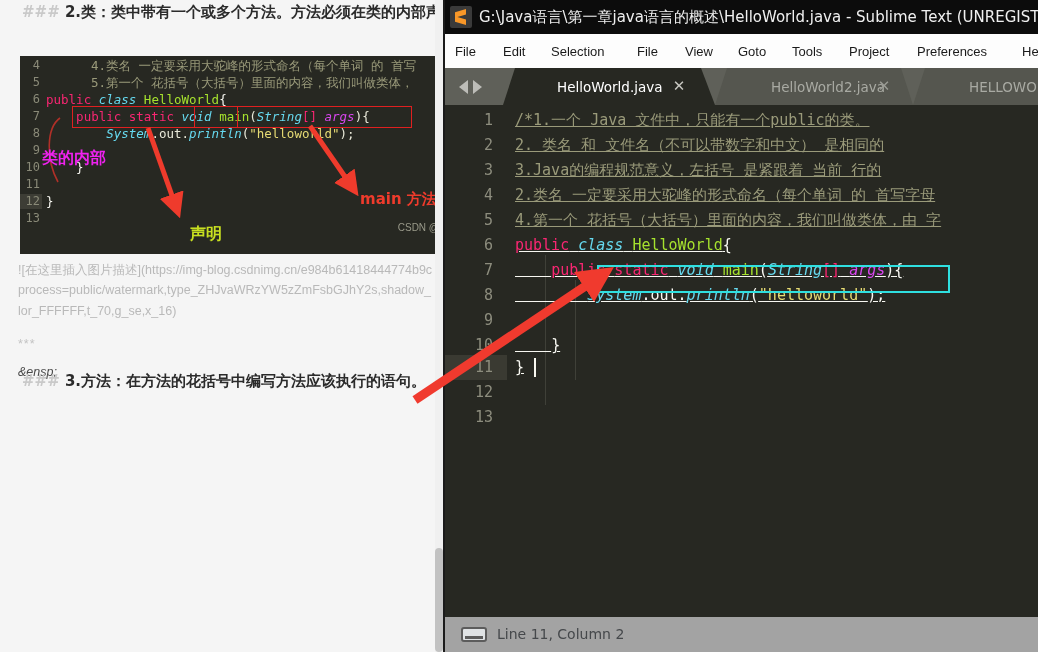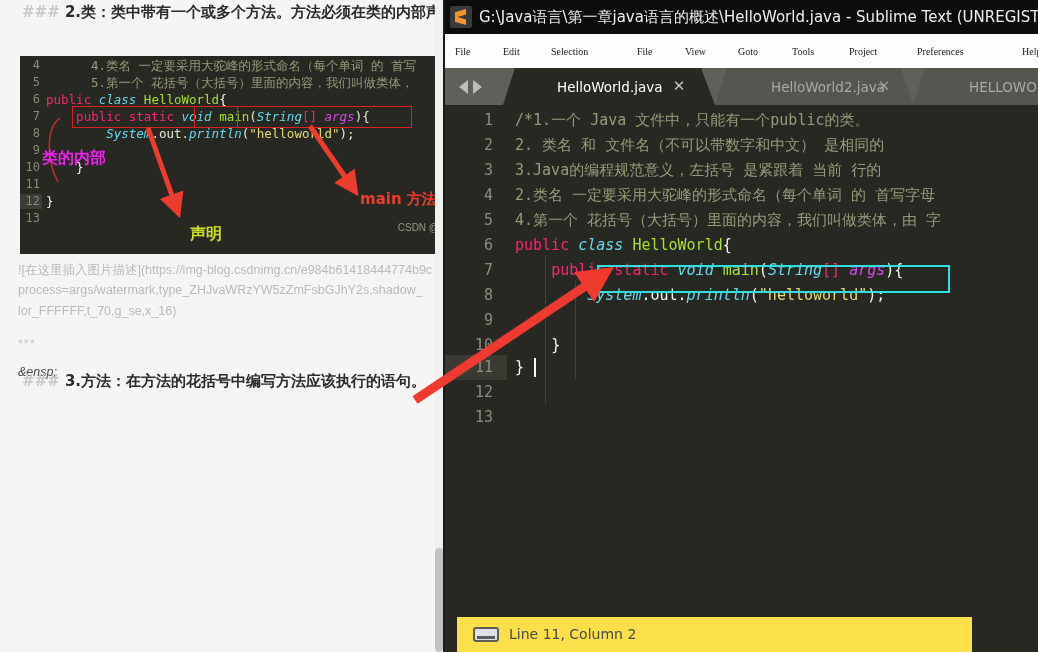--- a/index.html
+++ b/index.html
@@ -107,22 +107,22 @@
     font-size:15px;color:#f0f0f0;white-space:nowrap;
     font-family:"DejaVu Sans",sans-serif;
   }
   
   #menu-bar{
     position:absolute;left:0;top:34px;width:593px;height:34px;background:#fdfdfd;
     border-bottom:1px solid #e2e2e2;
   }
   .menu-item{
     position:absolute;top:7px;height:22px;line-height:22px;
-    font-size:10px;color:#1a1a1a;white-space:nowrap;cursor:default;
-    font-family:Liberation Serif, serif;
+    font-size:13px;color:#1a1a1a;white-space:nowrap;cursor:default;
+    font-family:Liberation Sans, sans-serif;
   }
   
   #tab-bar{
     position:absolute;left:0;top:68px;width:593px;height:37px;background:#5f6059;
   }
   #tab-nav{
     position:absolute;left:8px;top:10px;width:38px;height:18px;
   }
   .tab{
     position:absolute;top:0;height:37px;
@@ -151,35 +151,35 @@
   }
   .ln{
     position:absolute;left:0;width:48px;text-align:right;height:25px;line-height:25px;
     font-family:"DejaVu Sans Mono",monospace;font-size:15px;color:#8d8d7e;
   }
   #active-line-gutter{
     position:absolute;left:0;width:62px;height:25px;background:#3a3a32;
   }
   .code{
     position:absolute;left:70px;height:25px;line-height:25px;white-space:pre;
-    font-family:"DejaVu Sans Mono",monospace;font-size:15px;color:#f8f8f2;
+    font-family:"DejaVu Sans Mono",monospace;font-size:15px;color:#f8f8f2;text-decoration:underline;
   }
   .cmt{color:#9a9a7a;}
   .indent-guide{
     position:absolute;width:1px;background:#3f4038;
   }
   #cyan-box{
     position:absolute;border:2px solid #2fe0e0;box-sizing:border-box;
   }
   #caret{
     position:absolute;width:2px;height:19px;background:#f8f8f0;
   }
   
   #status-bar{
-    position:absolute;left:12px;top:617px;width:515px;height:35px;background:#fde047;
+    position:absolute;left:0;top:617px;width:593px;height:35px;background:#a3a3a3;
   }
   #status-icon{
     position:absolute;left:16px;top:10px;width:26px;height:15px;
     border:2px solid #5c5c5c;border-radius:3px;background:#dfe2e4;box-sizing:border-box;
   }
   #status-icon::after{
     content:"";position:absolute;left:2px;bottom:1px;width:18px;height:3px;background:#5c5c5c;
   }
   #status-text{
     position:absolute;left:52px;top:9px;height:17px;line-height:17px;
@@ -239,21 +239,21 @@
       </svg>
 
       <div class="es-label" id="es-lbl-inner">类的内部</div>
       <div class="es-label" id="es-lbl-decl">声明</div>
       <div class="es-label" id="es-lbl-main">main 方法</div>
 
       <div id="es-watermark">CSDN @</div>
     </div>
 
     <div class="md-plain" id="md-img-line1">![在这里插入图片描述](https://img-blog.csdnimg.cn/e984b61418444774b9c</div>
-    <div class="md-plain" id="md-img-line2">process=args/watermark,type_ZHJvaWRzYW5zZmFsbGJhY2s,shadow_</div>
+    <div class="md-plain" id="md-img-line2">process=public/watermark,type_ZHJvaWRzYW5zZmFsbGJhY2s,shadow_</div>
     <div class="md-plain" id="md-img-line3">lor_FFFFFF,t_70,g_se,x_16)</div>
 
     <div class="md-plain" id="md-stars">***</div>
     <div class="md-plain" id="md-ensp">&amp;ensp;</div>
 
     <div class="md-h3" id="md-head-2"><span class="md-hash">### </span><span>3.方法：在方法的花括号中编写方法应该执行的语句。</span></div>
   </div>
 
   <div id="md-scrollbar-track"></div>
   <div id="md-scrollbar-thumb"></div>

